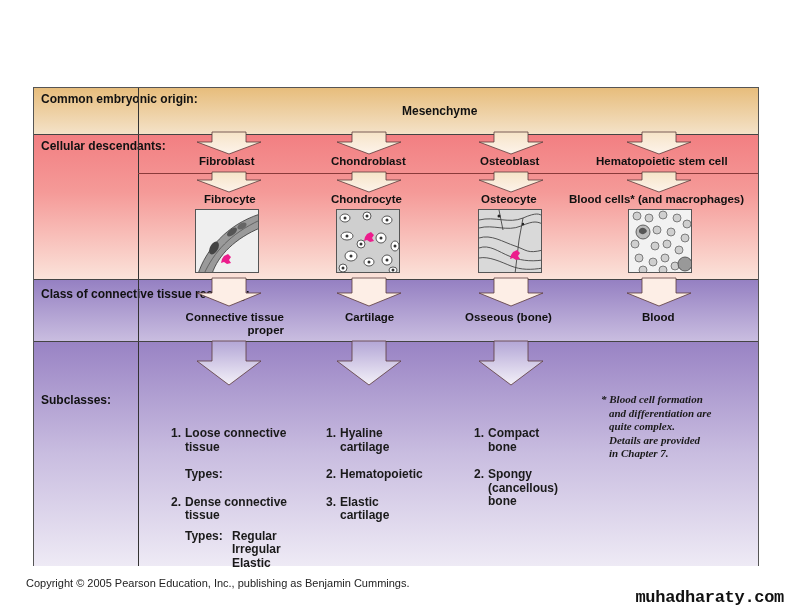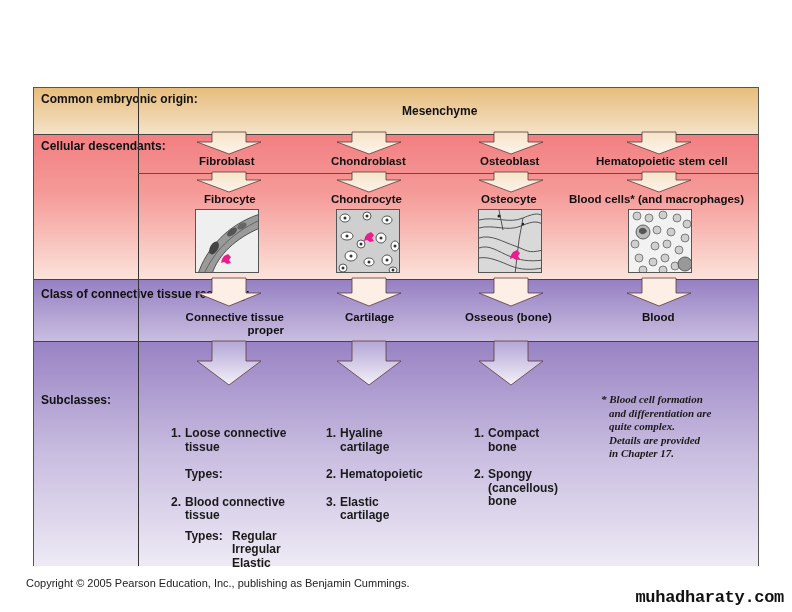--- a/index.html
+++ b/index.html
@@ -156,21 +156,21 @@
     <div class="col-div"></div>
 
     <div class="sub" style="left:137px; top:51px;">
       <div><span class="num">1.</span><span>Loose connective</span></div>
       <div class="indent">tissue</div>
       <div class="gap"></div>
       <div class="types">
         <div class="tl">Types:</div>
       </div>
       <div class="gap"></div>
-      <div><span class="num">2.</span><span>Blood connective</span></div>
+      <div><span class="num">2.</span><span>Dense connective</span></div>
       <div class="indent">tissue</div>
       <div style="height:7px"></div>
       <div class="types">
         <div class="tl">Types:</div>
         <div>
           <div>Regular</div>
           <div>Irregular</div>
           <div>Elastic</div>
         </div>
       </div>
@@ -231,18 +231,18 @@
         <polygon points="318,253 352,253 352,273 367,273 335,297 303,273 318,273" fill="url(#agPurple)" stroke="#5a3a3a" stroke-width="0.8"></polygon>
         <polygon points="460,253 494,253 494,273 509,273 477,297 445,273 460,273" fill="url(#agPurple)" stroke="#5a3a3a" stroke-width="0.8"></polygon>
       </g>
   </svg>
 
   <div class="note">
     <div>* Blood cell formation</div>
     <div style="padding-left:8px">and differentiation are</div>
     <div style="padding-left:8px">quite complex.</div>
     <div style="padding-left:8px">Details are provided</div>
-    <div style="padding-left:8px">in Chapter 17.</div>
+    <div style="padding-left:8px">in Chapter 7.</div>
   </div>
 </div>
 
 <div class="copyright">Copyright © 2005 Pearson Education, Inc., publishing as Benjamin Cummings.</div>
 <div class="watermark">muhadharaty.com</div>
 
 </body></html>

